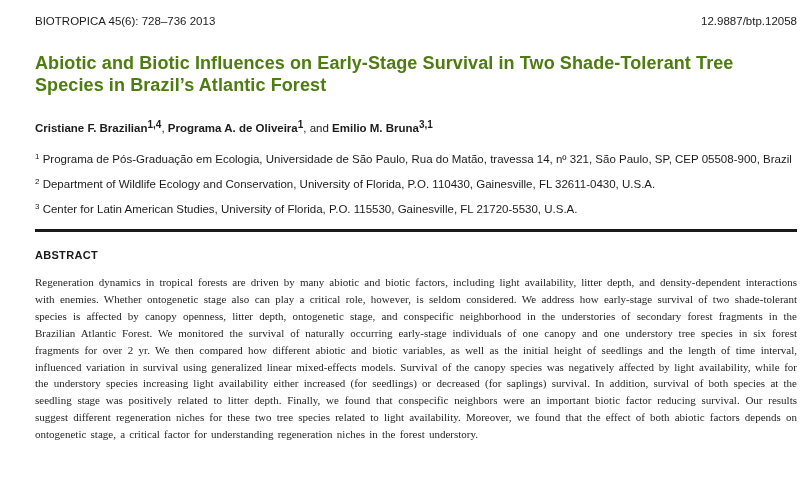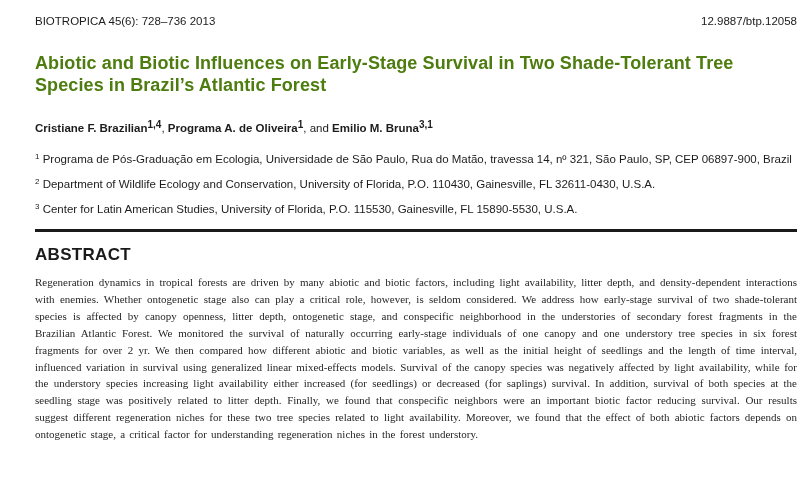--- a/index.html
+++ b/index.html
@@ -63,21 +63,21 @@
     line-height: 0;
     vertical-align: 4px;
   }
   .rule {
     margin-top: 13px;
     height: 3px;
     background: #1a1a1a;
   }
   .abstract-heading {
     margin: 14px 0 0 0;
-    font-size: 17px;
+    font-size: 11px;
     line-height: 18px;
     font-weight: bold;
     letter-spacing: 0.3px;
     color: #1a1a1a;
   }
   .abstract-body {
     margin: 10px 0 0 0;
     font-family: "Liberation Serif", serif;
     font-size: 11px;
     line-height: 16.9px;
@@ -95,23 +95,23 @@
   <div class="runhead">
     <span>BIOTROPICA 45(6): 728–736 2013</span>
     <span>12.9887/btp.12058</span>
   </div>
 
   <h1 class="article-title">Abiotic and Biotic Influences on Early-Stage Survival in Two Shade-Tolerant Tree Species in Brazil’s Atlantic Forest</h1>
 
   <p class="authors"><span class="aname">Cristiane F. Brazilian</span><sup>1,4</sup><span>, </span><span class="aname">Programa A. de Oliveira</span><sup>1</sup><span>, and </span><span class="aname">Emilio M. Bruna</span><sup>3,1</sup></p>
 
   <div class="affiliations">
-    <p class="affil"><sup>1</sup> <span>Programa de Pós-Graduação em Ecologia, Universidade de São Paulo, Rua do Matão, travessa 14, nº 321, São Paulo, SP, CEP 06897-900, Brazil</span></p>
+    <p class="affil"><sup>1</sup> <span>Programa de Pós-Graduação em Ecologia, Universidade de São Paulo, Rua do Matão, travessa 14, nº 321, São Paulo, SP, CEP 05508-900, Brazil</span></p>
     <p class="affil"><sup>2</sup> <span>Department of Wildlife Ecology and Conservation, University of Florida, P.O. 110430, Gainesville, FL 32611-0430, U.S.A.</span></p>
-    <p class="affil"><sup>3</sup> <span>Center for Latin American Studies, University of Florida, P.O. 115530, Gainesville, FL 15890-5530, U.S.A.</span></p>
+    <p class="affil"><sup>3</sup> <span>Center for Latin American Studies, University of Florida, P.O. 115530, Gainesville, FL 21720-5530, U.S.A.</span></p>
   </div>
 
   <div class="rule"></div>
 
   <h2 class="abstract-heading">ABSTRACT</h2>
 
   <p class="abstract-body">Regeneration dynamics in tropical forests are driven by many abiotic and biotic factors, including light availability, litter depth, and density-dependent interactions with enemies. Whether ontogenetic stage also can play a critical role, however, is seldom considered. We address how early-stage survival of two shade-tolerant species is affected by canopy openness, litter depth, ontogenetic stage, and conspecific neighborhood in the understories of secondary forest fragments in the Brazilian Atlantic Forest. We monitored the survival of naturally occurring early-stage individuals of one canopy and one understory tree species in six forest fragments for over 2 yr. We then compared how different abiotic and biotic variables, as well as the initial height of seedlings and the length of time interval, influenced variation in survival using generalized linear mixed-effects models. Survival of the canopy species was negatively affected by light availability, while for the understory species increasing light availability either increased (for seedlings) or decreased (for saplings) survival. In addition, survival of both species at the seedling stage was positively related to litter depth. Finally, we found that conspecific neighbors were an important biotic factor reducing survival. Our results suggest different regeneration niches for these two tree species related to light availability. Moreover, we found that the effect of both abiotic factors depends on ontogenetic stage, a critical factor for understanding regeneration niches in the forest understory.</p>
 
 </div>
 

